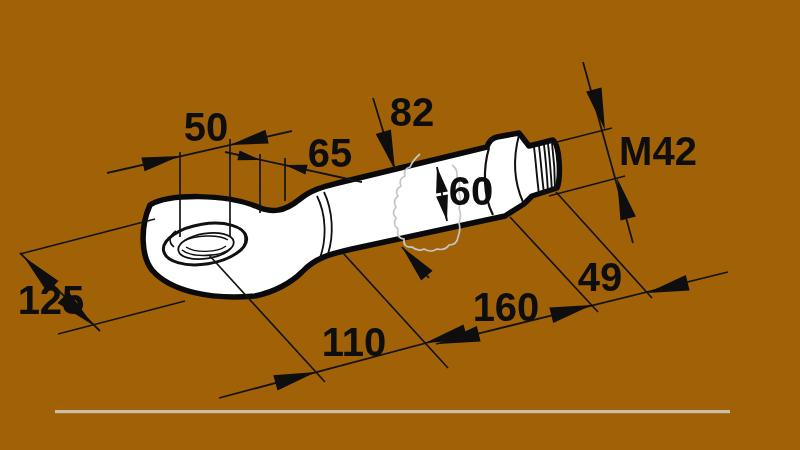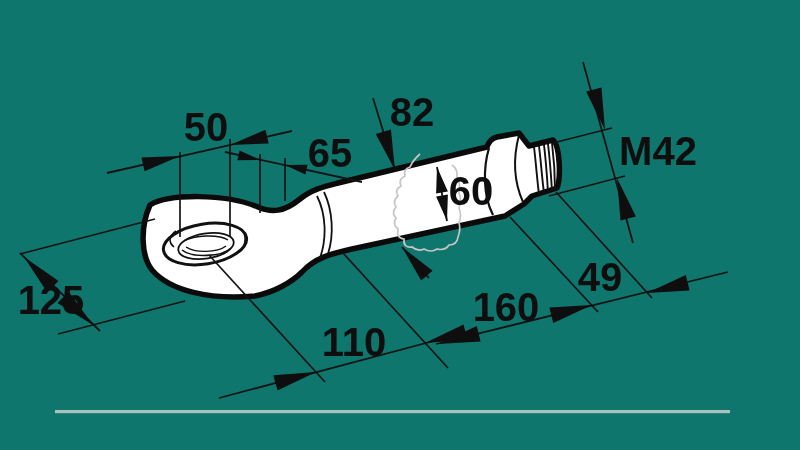--- a/index.html
+++ b/index.html
@@ -1,16 +1,16 @@
 <!DOCTYPE html>
 <html><head>
 <meta charset="utf-8">
 <style>
   html,body{margin:0;padding:0;background:#fff;}
-  .stage{position:relative;width:800px;height:450px;background:#0f766e;overflow:hidden;
+  .stage{position:relative;width:800px;height:450px;background:#a16207;overflow:hidden;
          font-family:"Liberation Sans","DejaVu Sans",sans-serif;}
   svg{position:absolute;left:0;top:0;}
   text.dim{font-family:"Liberation Sans","DejaVu Sans",sans-serif;
            font-weight:bold;font-size:40px;fill:#0e0e0e;}
 </style>
 </head>
 <body>
 
 <div class="stage">
 <svg width="800" height="450" viewBox="0 0 800 450">

